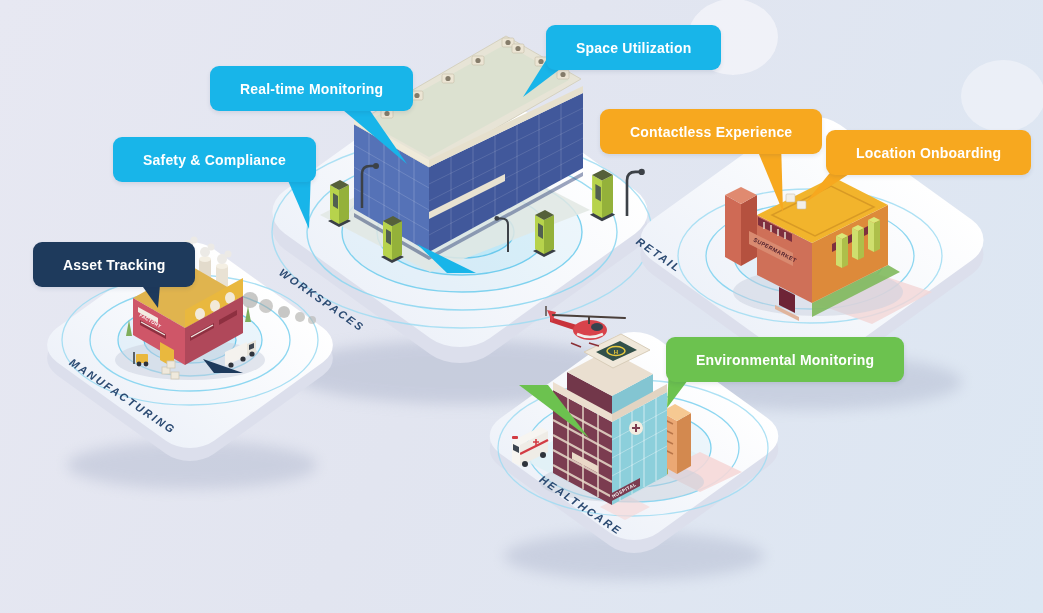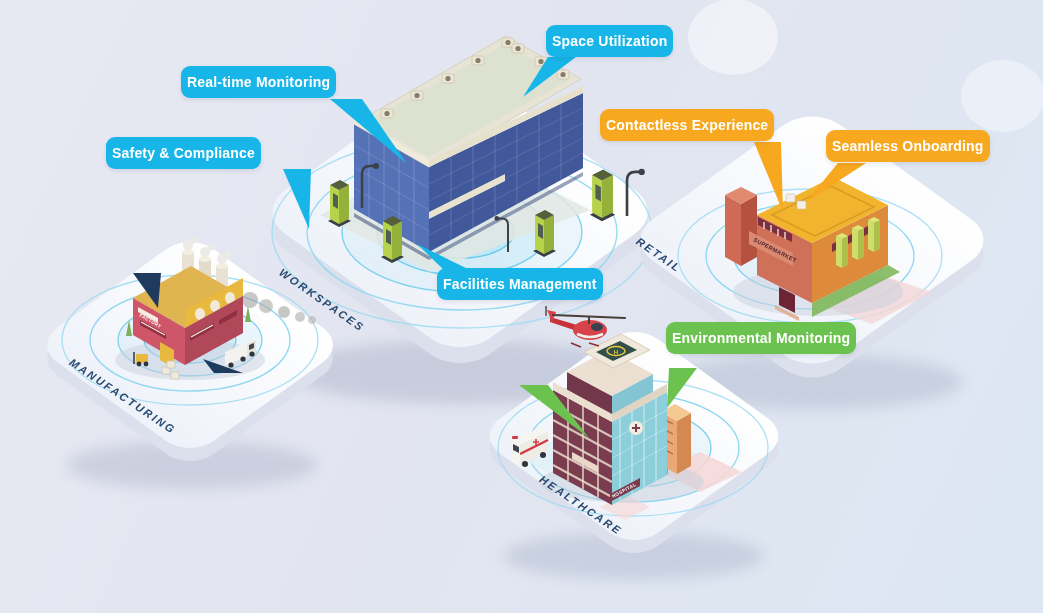--- a/index.html
+++ b/index.html
@@ -1,21 +1,21 @@
 <!DOCTYPE html>
 <html><head>
 <meta charset="utf-8">
 <style>
   html,body{margin:0;padding:0;background:#e7e8f2;}
   .stage{position:relative;width:1043px;height:613px;overflow:hidden;
          background:linear-gradient(115deg,#e7e8f2 0%,#e2e5f0 45%,#dce7f3 100%);
          font-family:"Liberation Sans",sans-serif;}
   .scene{position:absolute;left:0;top:0;}
-  .bubble{position:absolute;height:32px;display:flex;align-items:center;
-          padding:0 6px;border-radius:9px;color:#fff;font-size:14px;
+  .bubble{position:absolute;height:45px;display:flex;align-items:center;
+          padding:0 30px;border-radius:9px;color:#fff;font-size:14px;
           font-weight:700;white-space:nowrap;letter-spacing:.2px;
           box-shadow:0 2px 4px rgba(30,50,90,.10);}
   .c-cyan{background:#18b5e9}
   .c-orange{background:#f7a81f}
   .c-navy{background:#1e3a5c}
   .c-green{background:#6cc24f}
   .plabel{position:absolute;color:#2b4a72;font-size:11px;font-weight:700;
           font-style:italic;letter-spacing:2.2px;white-space:nowrap;
           transform-origin:0 0;}
 </style>
@@ -306,25 +306,25 @@
     <polygon points="754,142 781,142 783,212" fill="#f7a81f"></polygon>
     <polygon points="838,163 866,163 806,202" fill="#f7a81f"></polygon>
     <polygon points="133,273 161,273 158,308" fill="#1e3a5c"></polygon>
     <polygon points="214,373 243,373 203,359" fill="#1e3a5c"></polygon>
     <polygon points="519,385 548,385 589,438" fill="#6cc24f"></polygon>
     <polygon points="669,368 697,368 667,408" fill="#6cc24f"></polygon>
   </g>
 </svg>
 
 <div class="bubble c-cyan" style="left:546px;top:25px">Space Utilization</div>
-<div class="bubble c-cyan" style="left:181px;top:66px">Real-time Monitoring</div>
-<div class="bubble c-cyan" style="left:106px;top:137px">Safety &amp; Compliance</div>
-<div class="bubble c-cyan" style="left:437px;top:268px">Facilities Management</div>
+<div class="bubble c-cyan" style="left:210px;top:66px">Real-time Monitoring</div>
+<div class="bubble c-cyan" style="left:113px;top:137px">Safety &amp; Compliance</div>
 <div class="bubble c-orange" style="left:600px;top:109px">Contactless Experience</div>
-<div class="bubble c-orange" style="left:826px;top:130px">Seamless Onboarding</div>
-<div class="bubble c-green" style="left:666px;top:322px">Environmental Monitoring</div>
+<div class="bubble c-orange" style="left:826px;top:130px">Location Onboarding</div>
+<div class="bubble c-navy" style="left:33px;top:242px">Asset Tracking</div>
+<div class="bubble c-green" style="left:666px;top:337px">Environmental Monitoring</div>
 
 <div class="plabel" style="left:284px;top:266px;transform:rotate(35deg)">WORKSPACES</div>
 <div class="plabel" style="left:641px;top:235px;transform:rotate(35deg)">RETAIL</div>
 <div class="plabel" style="left:74px;top:356px;transform:rotate(34deg)">MANUFACTURING</div>
 <div class="plabel" style="left:544px;top:473px;transform:rotate(34deg)">HEALTHCARE</div>
 
 </div>
 
 </body></html>

